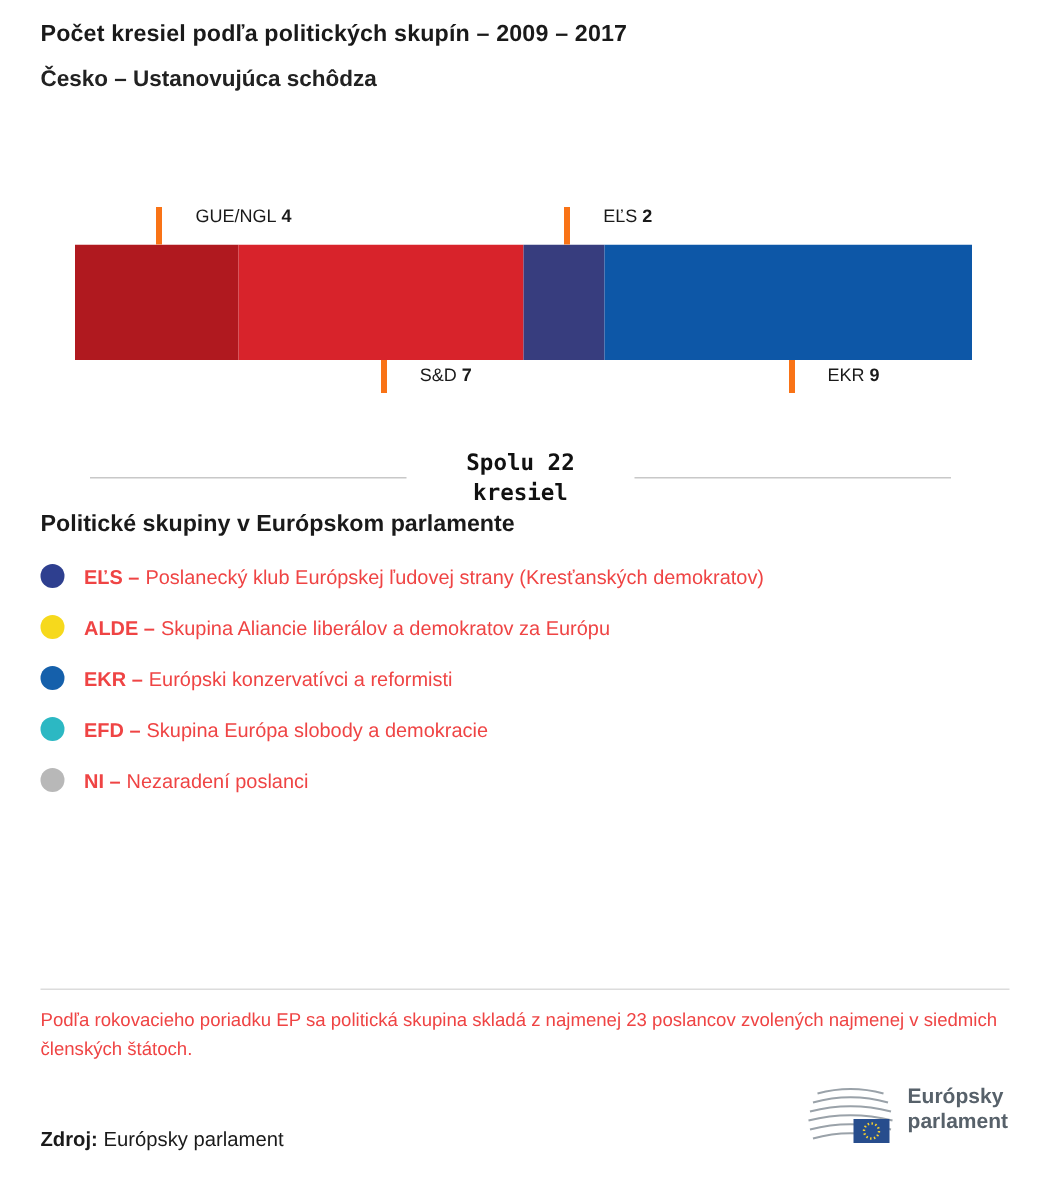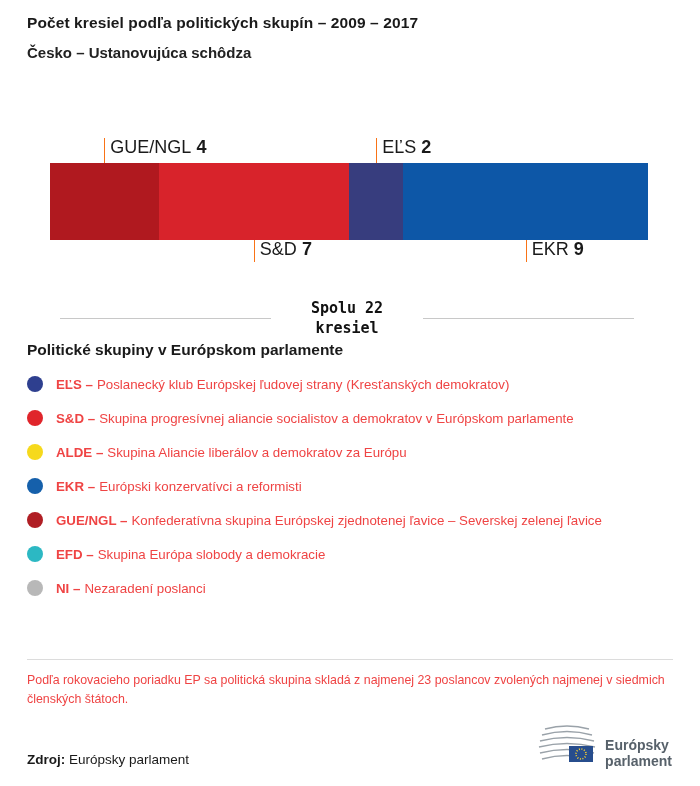--- a/index.html
+++ b/index.html
@@ -18,28 +18,28 @@
 
   
   .chart { left:50px; top:138px; width:598px; height:124px; }
   .bar {
     position:absolute; left:0; right:0; top:25px; height:77px;
     display:flex; overflow:hidden;
   }
   .bar > div { height:100%; }
   .callout {
     position:absolute;
-    border-left:1px solid #f97316;
-    padding-left:5px;
-    font-size:18px;
+    border-left:4px solid #f97316;
+    padding-left:22px;
+    font-size:12px;
     white-space:nowrap;
     line-height:1.1;
   }
   .callout.top    { top:0;    height:25px; }
-  .callout.bottom { top:102px; height:22px; display:flex; align-items:flex-start; }
+  .callout.bottom { top:102px; height:22px; display:flex; align-items:center; }
   .callout .seats { font-weight:bold; }
 
   
   .summary { left:60px; top:298px; width:574px; display:flex; align-items:center; gap:20px; }
   .summary .rule { flex:1; border-top:1px solid #c8c8c8; height:0; }
   .summary .text {
     font-family:"DejaVu Sans Mono", monospace;
     font-weight:bold; font-size:15px; line-height:1.35;
     text-align:center; min-width:112px; color:#111;
   }
@@ -51,21 +51,21 @@
   .legend-item .dot { width:16px; height:16px; border-radius:50%; margin-right:13px; flex:none; }
   .legend-item b { margin-right:4px; white-space:nowrap; }
 
   .divider { left:27px; top:659px; width:646px; border-top:1px solid #dcdcdc; height:0; }
 
   .footnote { left:27px; top:671px; width:642px; font-size:12.4px; color:#ef4444; line-height:1.55; }
 
   .source { left:27px; top:752px; font-size:13.5px; }
   .source b { font-weight:bold; }
 
-  .ep-logo { right:28px; top:722px; display:flex; align-items:flex-end; gap:9px; }
+  .ep-logo { right:28px; top:722px; display:flex; align-items:flex-start; gap:9px; }
   .ep-logo .logo-text { font-size:14px; font-weight:bold; color:#57616a; line-height:1.18; }
 </style>
 </head>
 <body>
 
 <h1 class="abs title">Počet kresiel podľa politických skupín – 2009 – 2017</h1>
 <h2 class="abs subtitle">Česko – Ustanovujúca schôdza</h2>
 
 <div class="abs chart">
   <div class="bar">
@@ -98,34 +98,26 @@
 
 <h3 class="abs legend-heading">Politické skupiny v Európskom parlamente</h3>
 
 <div class="abs legend">
 
 <div class="legend-item">
       <span class="dot" style="background: rgb(46, 63, 143);"></span>
       <span><b>EĽS –</b>Poslanecký klub Európskej ľudovej strany (Kresťanských demokratov)</span>
     </div>
     <div class="legend-item">
-      <span class="dot" style="background: rgb(224, 37, 43);"></span>
-      <span><b>S&amp;D –</b>Skupina progresívnej aliancie socialistov a demokratov v Európskom parlamente</span>
-    </div>
-    <div class="legend-item">
       <span class="dot" style="background: rgb(246, 217, 28);"></span>
       <span><b>ALDE –</b>Skupina Aliancie liberálov a demokratov za Európu</span>
     </div>
     <div class="legend-item">
       <span class="dot" style="background: rgb(21, 96, 171);"></span>
       <span><b>EKR –</b>Európski konzervatívci a reformisti</span>
-    </div>
-    <div class="legend-item">
-      <span class="dot" style="background: rgb(176, 30, 36);"></span>
-      <span><b>GUE/NGL –</b>Konfederatívna skupina Európskej zjednotenej ľavice – Severskej zelenej ľavice</span>
     </div>
     <div class="legend-item">
       <span class="dot" style="background: rgb(44, 184, 195);"></span>
       <span><b>EFD –</b>Skupina Európa slobody a demokracie</span>
     </div>
     <div class="legend-item">
       <span class="dot" style="background: rgb(184, 184, 184);"></span>
       <span><b>NI –</b>Nezaradení poslanci</span>
     </div>
   </div>

